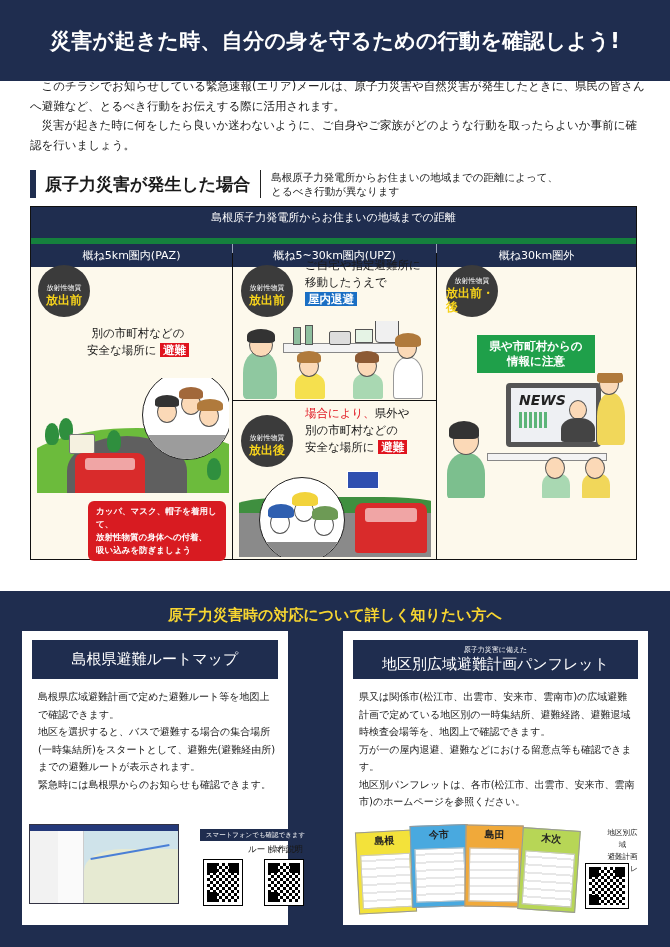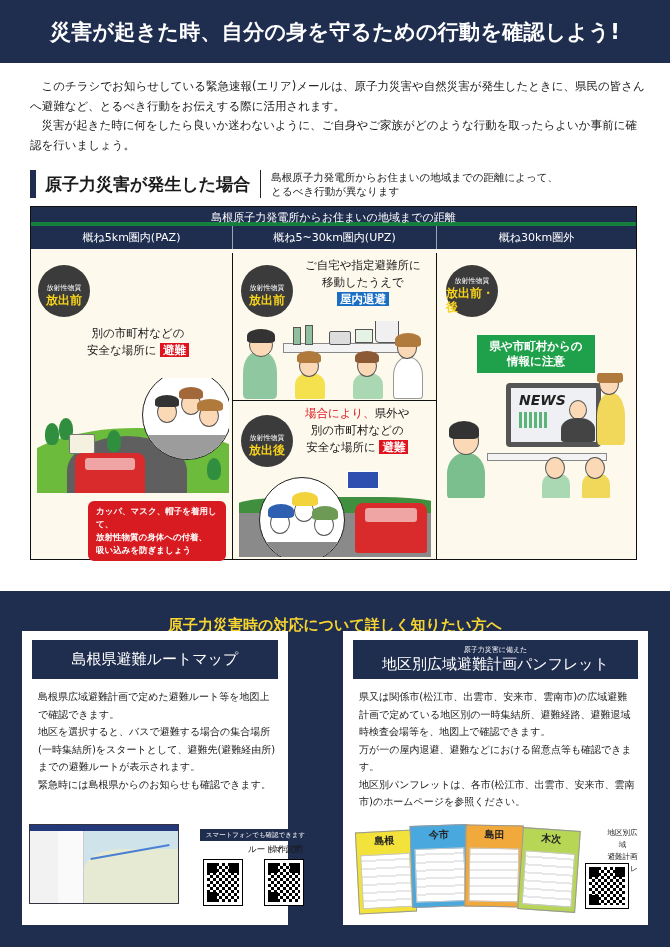--- a/index.html
+++ b/index.html
@@ -1,49 +1,49 @@
 <!DOCTYPE html>
 <html><head>
 <meta charset="utf-8">
 <style>
   * { box-sizing: border-box; margin: 0; padding: 0; }
   html, body { width: 670px; height: 947px; overflow: hidden; background: #ffffff; }
   body { font-family: "DejaVu Sans", "Liberation Sans", sans-serif; color: #1a1a1a; position: relative; }
 
-  .top-banner { position: absolute; left: 0; top: 0; width: 670px; height: 63px; background: #1f2d4f; display: flex; align-items: center; justify-content: center; }
+  .top-banner { position: absolute; left: 0; top: 0; width: 670px; height: 81px; background: #1f2d4f; display: flex; align-items: center; justify-content: center; }
   .top-banner h1 { color: #fff; font-size: 21px; font-weight: bold; letter-spacing: 0.3px; }
 
   .intro { position: absolute; left: 30px; top: 77px; width: 615px; font-size: 11.5px; line-height: 19.5px; }
   .intro p { text-indent: 1em; }
 
   .sec-head { position: absolute; left: 30px; top: 170px; display: flex; align-items: center; }
   .sec-head .bar { width: 6px; height: 28px; background: #1f2d4f; margin-right: 9px; }
   .sec-head .title { font-size: 17px; font-weight: bold; padding-right: 10px; border-right: 1.5px solid #222; line-height: 28px; }
   .sec-head .desc { font-size: 10.5px; line-height: 14px; padding-left: 10px; }
 
   .table { position: absolute; left: 30px; top: 206px; width: 607px; height: 354px; border: 1.5px solid #111; background: #fdf9ec; }
-  .t-head1 { height: 19px; background: #1f2d4f; color: #fff; font-size: 11px; text-align: center; line-height: 22px; border-bottom: 4px solid #15803d; }
+  .t-head1 { height: 37px; background: #1f2d4f; color: #fff; font-size: 11px; text-align: center; line-height: 22px; border-bottom: 6px solid #15803d; }
   .t-head2 { display: flex; height: 23px; background: #1f2d4f; color: #fff; font-size: 11px; }
   .t-head2 div { text-align: center; line-height: 23px; }
   .t-head2 .c1 { width: 202px; border-right: 1px solid #9aa3b8; }
   .t-head2 .c2 { width: 204px; border-right: 1px solid #9aa3b8; }
   .t-head2 .c3 { flex: 1; }
   .t-body { position: absolute; top: 46px; left: 0; right: 0; bottom: 0; }
   .col { position: absolute; top: 0; bottom: 0; }
   .col.c1 { left: 0; width: 202px; border-right: 1.5px solid #111; }
   .col.c2 { left: 202px; width: 204px; border-right: 1.5px solid #111; }
   .col.c3 { left: 406px; right: 0; }
   .c2-top { position: absolute; left: 0; right: 0; top: 0; height: 148px; border-bottom: 1.5px solid #111; }
   .c2-bot { position: absolute; left: 0; right: 0; top: 148px; bottom: 0; }
 
   .badge { position: absolute; width: 52px; height: 52px; border-radius: 50%; background: #3b3b3b; display: flex; flex-direction: column; align-items: center; justify-content: center; }
   .badge .s { color: #fff; font-size: 7px; line-height: 9px; margin-top: 8px; }
   .badge .b { color: #f5d21b; font-size: 12px; font-weight: bold; line-height: 14px; }
 
-  .txt { position: absolute; font-size: 11.5px; line-height: 17px; text-align: center; }
+  .txt { position: absolute; font-size: 11.5px; line-height: 17px; }
   .tag-red { background: #e0141e; color: #fff; font-weight: bold; padding: 0 3px; }
   .tag-blue { background: #1a6fc4; color: #fff; font-weight: bold; padding: 0 3px; }
   .red-txt { color: #e0141e; }
   .green-box { position: absolute; background: #1fa04a; color: #fff; font-weight: bold; font-size: 11.5px; text-align: center; line-height: 15px; padding: 4px 0; }
 
   .scene { position: absolute; overflow: hidden; }
   .sky { position: absolute; left: 0; right: 0; top: 0; bottom: 0; background: #fdf9ec; }
   .hill { position: absolute; background: #6cbb3c; border-radius: 50% 50% 0 0; }
   .road { position: absolute; background: #6b6b6b; }
   .car { position: absolute; background: #d92b2b; border-radius: 8px 8px 3px 3px; }
@@ -56,21 +56,21 @@
   .callout { position: absolute; background: #d81b21; color: #fff; font-size: 8.5px; font-weight: bold; line-height: 13px; border-radius: 6px; padding: 4px 8px; }
 
   .tv { position: absolute; background: #555; border-radius: 4px; margin-left: 24px; }
   .tv .screen { position: absolute; left: 5px; top: 5px; right: 5px; bottom: 5px; background: #eef0f3; }
   .tv .news { position: absolute; left: 8px; top: 4px; font-style: italic; font-weight: bold; font-size: 14px; color: #222; }
   .tv .dots { position: absolute; left: 8px; top: 24px; width: 30px; height: 16px; background: repeating-linear-gradient(90deg, #37a55a 0 3px, transparent 3px 5px); opacity: .8; }
 
   .person { position: absolute; border-radius: 45% 45% 10% 10%; }
 
   .lower { position: absolute; left: 0; top: 591px; width: 670px; height: 356px; background: #1f2d4f; }
-  .lower h2 { position: absolute; left: 0; right: 0; top: 25px; text-align: center; color: #f7d531; font-size: 15px; font-weight: bold; }
+  .lower h2 { position: absolute; left: 0; right: 0; top: 15px; text-align: center; color: #f7d531; font-size: 15px; font-weight: bold; }
   .card { position: absolute; top: 40px; width: 266px; height: 294px; background: #fff; }
   .card.left { left: 22px; }
   .card.right { left: 343px; width: 305px; }
   .card .ttl { position: absolute; left: 10px; right: 10px; top: 9px; height: 39px; background: #1f2d4f; color: #fff; text-align: center; display: flex; flex-direction: column; justify-content: center; }
   .card .ttl .sub { font-size: 7px; line-height: 9px; }
   .card .ttl .main { font-size: 15px; line-height: 19px; }
   .card .body { position: absolute; left: 16px; right: 12px; top: 57px; font-size: 10px; line-height: 17.5px; }
 
   .map-shot { position: absolute; left: 7px; top: 193px; width: 150px; height: 80px; border: 1px solid #334; background: #cfe3ea; overflow: hidden; }
   .map-shot .bar { position: absolute; left: 0; right: 0; top: 0; height: 6px; background: #24397a; }

